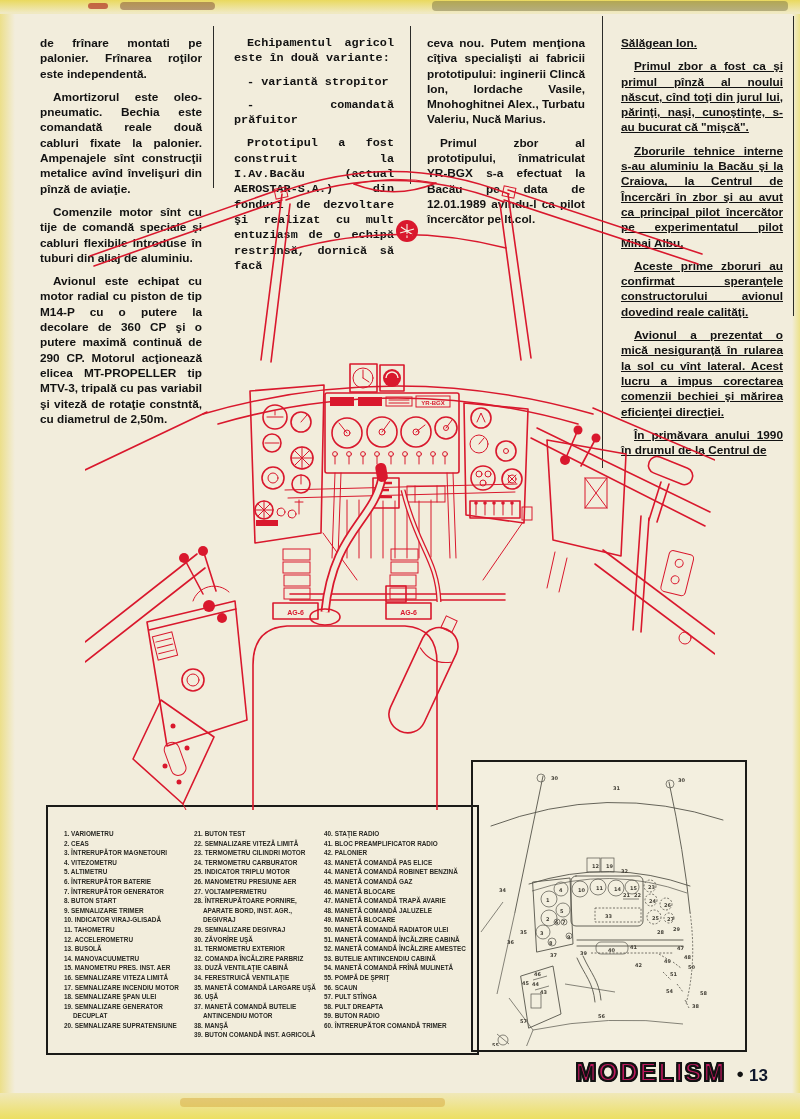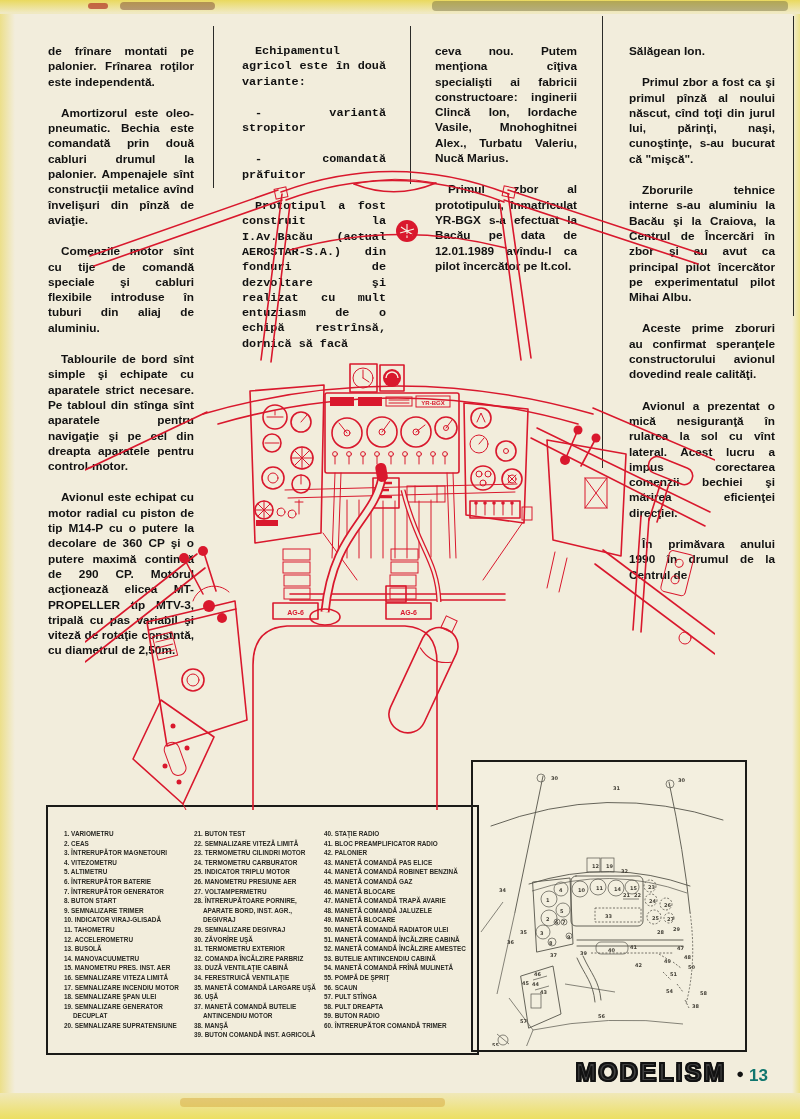--- a/index.html
+++ b/index.html
@@ -12,21 +12,21 @@
   .edge-right{right:0;top:0;width:8px;height:1119px;background:linear-gradient(to left,#ece289,rgba(236,226,137,0));}
   .edge-bottom{left:0;bottom:0;width:800px;height:26px;background:linear-gradient(to top,#ecdf62,#f0e8b9);}
   .smudge{position:absolute;pointer-events:none;border-radius:4px;}
   .smudge-a{left:88px;top:3px;width:20px;height:6px;background:#b23327;opacity:.7;}
   .smudge-b{left:120px;top:2px;width:95px;height:8px;background:#7c4a33;opacity:.5;}
   .smudge-c{left:432px;top:1px;width:356px;height:10px;background:#6f683c;opacity:.45;}
   .smudge-d{left:180px;top:1098px;width:265px;height:9px;background:#d8ae47;opacity:.55;}
   
   .col{position:absolute;top:28px;font-size:11.8px;font-weight:bold;line-height:15.3px;
        text-align:justify;letter-spacing:0px;color:#121212;}
-  .col p.para{margin:16px;}
+  .col p.para{margin:8px;}
   .col p.para.ind{text-indent:13px;}
   .vline{position:absolute;width:1px;background:#2b2b28;}
   
   .red-svg{position:absolute;left:85px;top:160px;width:630px;height:650px;z-index:5;pointer-events:none;}
   .r{stroke:#d9182d;fill:none;stroke-width:1.6;stroke-linecap:round;stroke-linejoin:round;}
   .r1{stroke:#d9182d;fill:none;stroke-width:1;stroke-linecap:round;}
   .rf{fill:#d9182d;stroke:none;}
   .rt{fill:#d9182d;font-family:"Liberation Sans",sans-serif;font-weight:bold;font-size:7px;}
   .rt.small{font-size:6px;}
   
@@ -37,25 +37,25 @@
   .lcol-b{left:146px;width:128px;}
   .lcol-c{left:276px;width:148px;}
   
   .sketch-box{position:absolute;left:471px;top:760px;width:272px;height:288px;border:2px solid #1b1b18;z-index:2;background:#f3efdf;}
   .s{stroke:#55534a;fill:none;stroke-width:0.9;stroke-linecap:round;stroke-linejoin:round;}
   .s2{stroke:#55534a;fill:none;stroke-width:0.7;}
   .sd{stroke:#55534a;fill:none;stroke-width:0.8;stroke-dasharray:2 1.6;}
   .co{fill:#423f36;font-family:"DejaVu Sans",sans-serif;font-size:5px;font-weight:bold;}
   
   .footer{position:absolute;right:32px;top:1058px;width:380px;text-align:right;z-index:4;}
-  .brand{font-size:25px;font-weight:900;letter-spacing:2px;color:#404040;
+  .brand{font-size:25px;font-weight:900;letter-spacing:2px;color:#be185d;
          -webkit-text-stroke:2px #121212;
          text-shadow:-1px -1px 0 #121212,1px -1px 0 #121212,-1px 1px 0 #121212,1px 1px 0 #121212;padding-left:35px;}
   .bullet{font-size:13px;color:#121212;margin:0 5px 0 10px;vertical-align:3px;}
-  .pageno{font-size:17px;font-weight:bold;color:#0f766e;}
+  .pageno{font-size:17px;font-weight:bold;color:#0f172a;}
 </style>
 </head>
 <body>
 
 <div class="page">
 
   <div class="edge edge-left"></div>
   <div class="edge edge-right"></div>
   <div class="edge edge-top"></div>
   <div class="edge edge-bottom"></div>
@@ -64,36 +64,35 @@
   <div class="smudge smudge-c"></div>
   <div class="smudge smudge-d"></div>
 
   <div class="vline" style="left:213px;top:26px;height:162px;"></div>
   <div class="vline" style="left:410px;top:26px;height:158px;"></div>
   <div class="vline" style="left:602px;top:16px;height:452px;"></div>
   <div class="vline" style="left:793px;top:16px;height:300px;"></div>
 
   <div class="col" style="left:32px;width:178px;">
       <p class="para">de frînare montati pe palonier. Frînarea roţilor este independentă.</p>
-      <p class="para ind">Amortizorul este oleo-pneumatic. Bechia este comandată prin două cabluri drumul la palonier. Ampenajele sînt construcţii metalice avînd învelişuri din pînză de aviaţie.</p>
+      <p class="para ind">Amortizorul este oleo-pneumatic. Bechia este comandată reale două cabluri fixate la palonier. Ampenajele sînt construcţii metalice avînd învelişuri din pînză de aviaţie.</p>
       <p class="para ind">Comenzile motor sînt cu tije de comandă speciale şi cabluri flexibile introduse în tuburi din aliaj de aluminiu.</p>
-      <p class="para ind">Tablourile de bord sînt simple şi echipate cu aparatele strict necesare. Pe tabloul din stînga sînt aparatele pentru navigaţie şi pe cel din dreapta aparatele pentru control-motor.</p>
       <p class="para ind">Avionul este echipat cu motor radial cu piston de tip M14-P cu o putere la decolare de 360 CP şi o putere maximă continuă de 290 CP. Motorul acţionează elicea MT-PROPELLER tip MTV-3, tripală cu pas variabil şi viteză de rotaţie constntă, cu diametrul de 2,50m.</p>
     </div>
   <div class="col" style="left:226px;width:176px;font-family:Liberation Mono, monospace;">
       <p class="para ind">Echipamentul agricol este în două variante:</p>
       <p class="para ind">- variantă stropitor</p>
       <p class="para ind">- comandată prăfuitor</p>
       <p class="para ind">Prototipul a fost construit la I.Av.Bacău (actual AEROSTAR-S.A.) din fonduri de dezvoltare şi realizat cu mult entuziasm de o echipă restrînsă, dornică să facă</p>
     </div>
   <div class="col" style="left:419px;width:174px;">
-      <p class="para">ceva nou. Putem menţiona cîţiva specialişti ai fabricii constructoare: inginerii Clincă Ion, Iordache Vasile, Mnohoghitnei Alex., Turbatu Valeriu, Nucă Marius.</p>
+      <p class="para">ceva nou. Putem menţiona cîţiva specialişti ai fabricii prototipului: inginerii Clincă Ion, Iordache Vasile, Mnohoghitnei Alex., Turbatu Valeriu, Nucă Marius.</p>
       <p class="para ind">Primul zbor al prototipului, înmatriculat YR-BGX s-a efectuat la Bacău pe data de 12.01.1989 avîndu-l ca pilot încercător pe lt.col.</p>
     </div>
-  <div class="col" style="left:613px;width:178px;">
+  <div class="col" style="left:613px;width:178px;text-decoration:underline;">
       <p class="para">Sălăgean Ion.</p>
       <p class="para ind">Primul zbor a fost ca şi primul pînză al noului născut, cînd toţi din jurul lui, părinţi, naşi, cunoştinţe, s-au bucurat că "mişcă".</p>
       <p class="para ind">Zborurile tehnice interne s-au aluminiu la Bacău şi la Craiova, la Centrul de Încercări în zbor şi au avut ca principal pilot încercător pe experimentatul pilot Mihai Albu.</p>
       <p class="para ind">Aceste prime zboruri au confirmat speranţele constructorului avionul dovedind reale calităţi.</p>
       <p class="para ind">Avionul a prezentat o mică nesiguranţă în rularea la sol cu vînt lateral. Acest lucru a impus corectarea comenzii bechiei şi mărirea eficienţei direcţiei.</p>
       <p class="para ind">În primăvara anului 1990 în drumul de la Centrul de</p>
     </div>
 
   <svg class="red-svg" viewBox="0 0 630 650">
 

